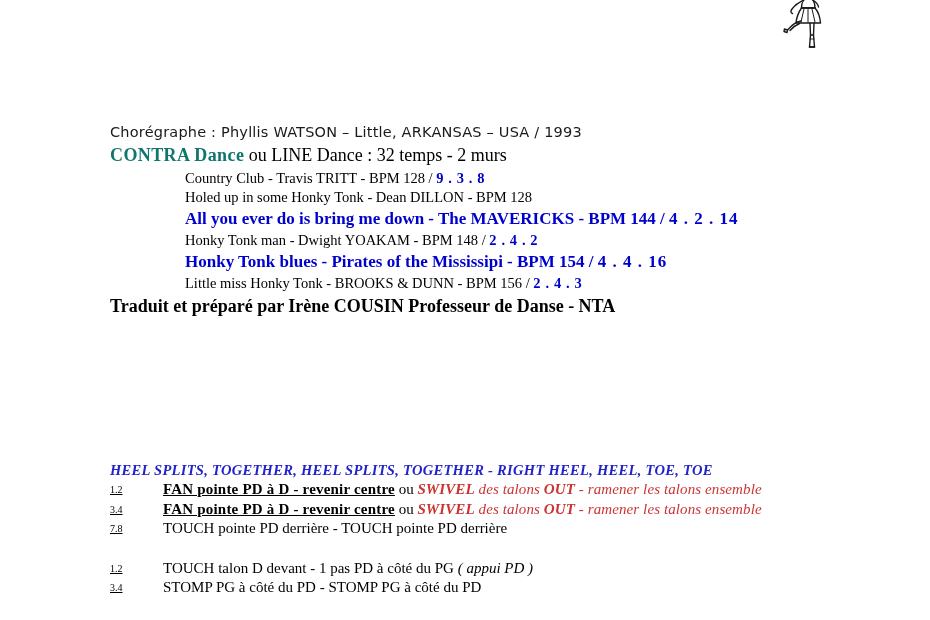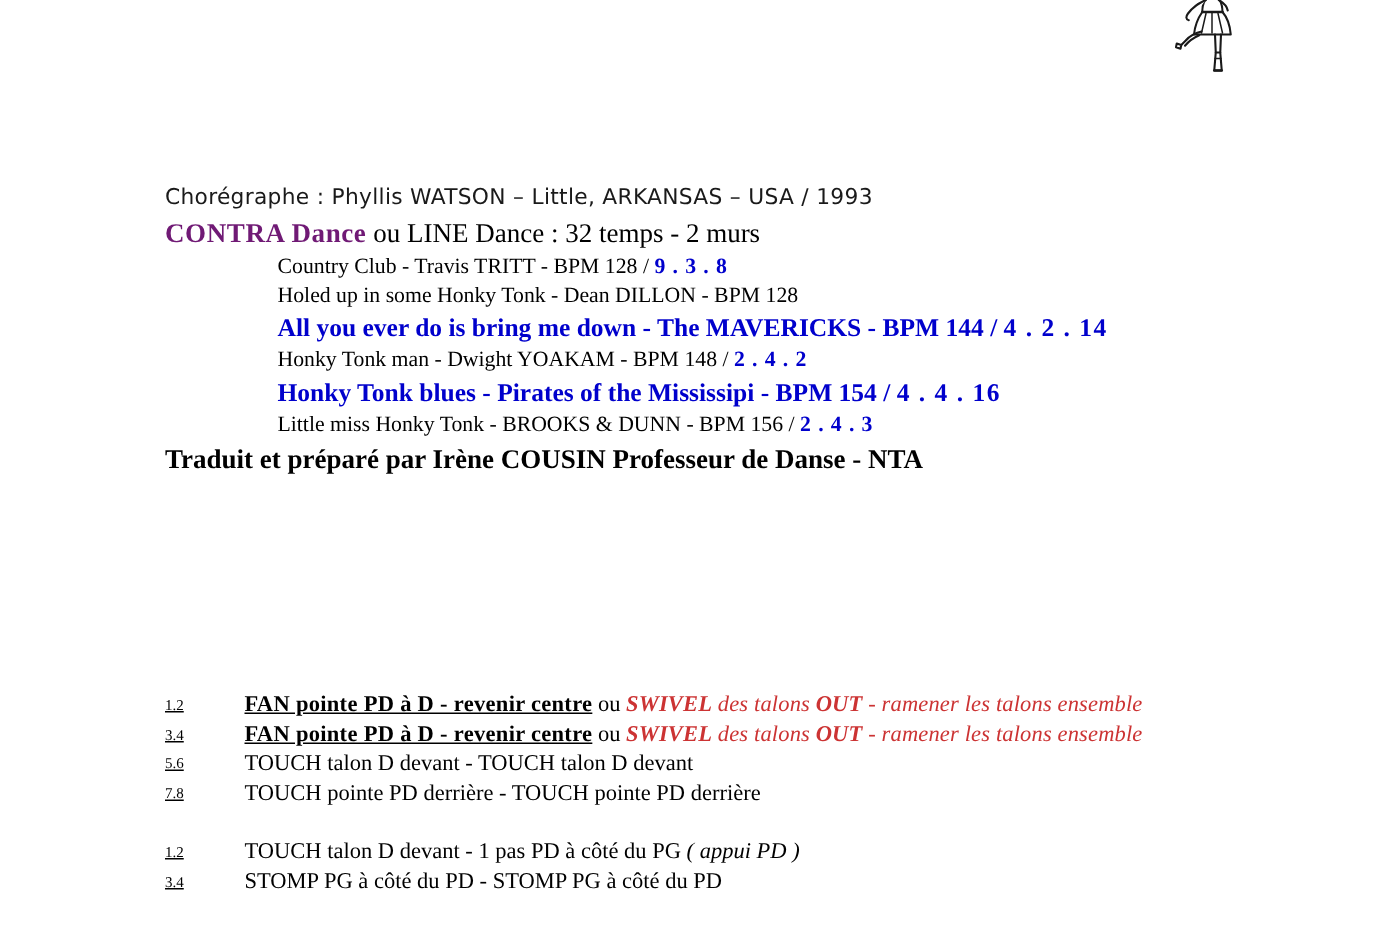--- a/index.html
+++ b/index.html
@@ -49,21 +49,21 @@
     color: #1a1a1a;
   }
 
   .line-contra {
     font-size: 18px;
     line-height: 22px;
     white-space: nowrap;
     margin-top: 1px;
   }
   .line-contra .kw {
-    color: #701a75;
+    color: #0f766e;
     font-weight: bold;
     letter-spacing: 0.4px;
   }
 
   .line-niveau {
     font-size: 18px;
     line-height: 22px;
     white-space: nowrap;
   }
 
@@ -223,35 +223,32 @@
         <span>Little miss Honky Tonk - BROOKS  &amp;  DUNN - BPM  156</span><span>   /   </span><span class="code">2 . 4 . 3</span>
       </div>
 
     </div>
 
     <div class="line-traduit">Traduit et préparé par Irène COUSIN Professeur de Danse - NTA</div>
   </div>
 
   <div class="steps-block">
 
+    <div class="section-title">HEEL   SPLITS, TOGETHER,  HEEL   SPLITS, TOGETHER - RIGHT  HEEL, HEEL, TOE, TOE</div>
 
     <div class="step-row">
       <span class="step-num">1.2</span>
       <span class="step-text"><span class="u-bold">FAN  pointe  PD  à  D     -  revenir centre</span><span class="ou"> ou  </span><span class="red"><span>SWIVEL</span><span class="thin"> des talons </span><span>OUT</span><span class="thin"> - ramener les talons ensemble</span></span></span>
     </div>
 
     <div class="step-row">
       <span class="step-num">3.4</span>
       <span class="step-text"><span class="u-bold">FAN  pointe  PD  à  D     -  revenir centre</span><span class="ou"> ou  </span><span class="red"><span>SWIVEL</span><span class="thin"> des talons </span><span>OUT</span><span class="thin"> - ramener les talons ensemble</span></span></span>
     </div>
 
-    <div class="step-row">
-      <span class="step-num">5.6</span>
-      <span class="step-text">TOUCH talon  D  devant  -  TOUCH  talon  D  devant</span>
-    </div>
 
     <div class="step-row">
       <span class="step-num">7.8</span>
       <span class="step-text">TOUCH  pointe  PD  derrière  -  TOUCH  pointe  PD   derrière</span>
     </div>
 
     <div class="spacer-gap"></div>
 
 
     <div class="step-row">

